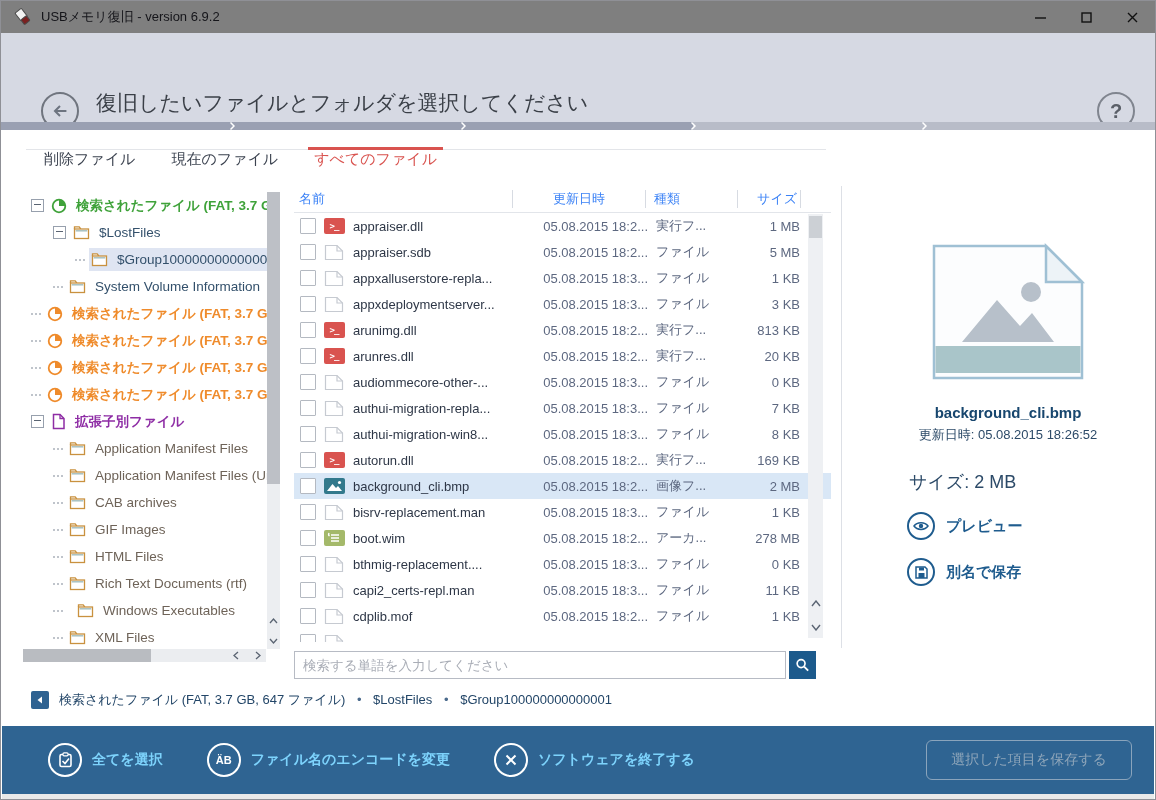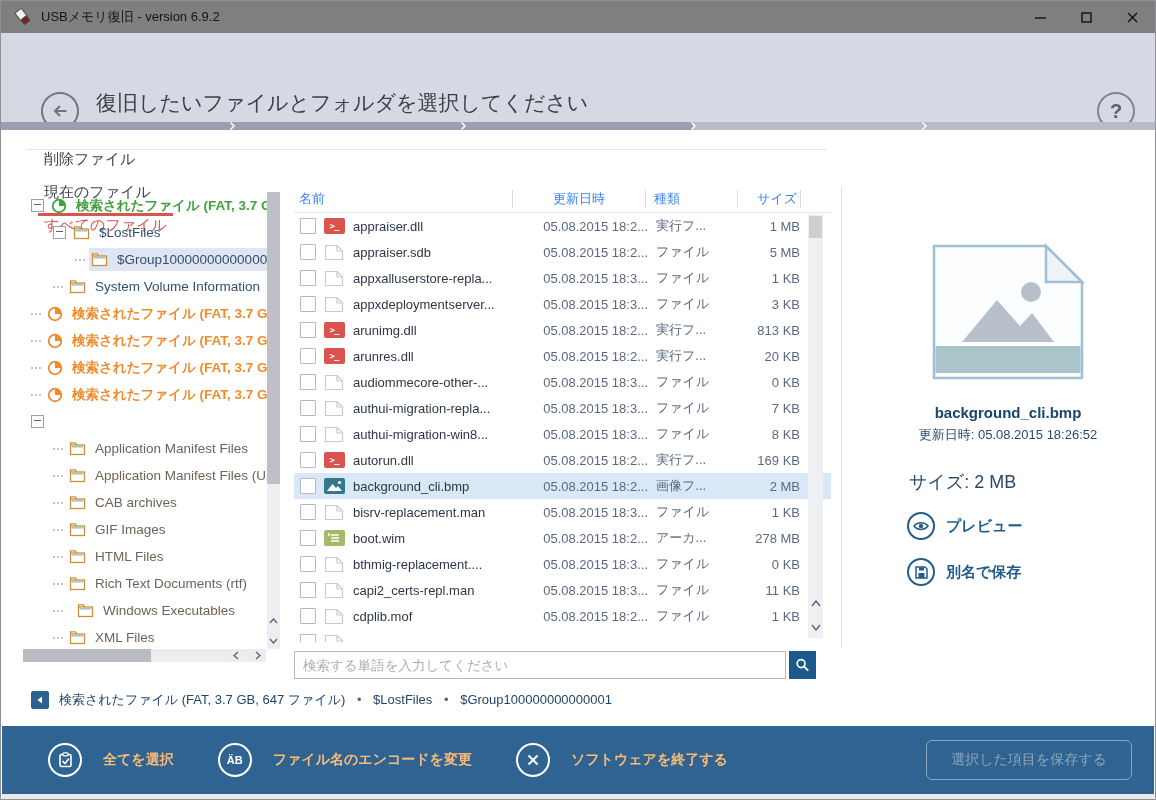--- a/index.html
+++ b/index.html
@@ -18,21 +18,21 @@
   #header .hsub{position:absolute;left:97px;top:88px;font-size:12.5px;color:#585d66;}
   
   #progress{position:absolute;left:0;top:121px;right:0;height:8px;display:flex;}
   #progress .seg{height:100%;flex:1;}
   #progress .seg.dark{background:#9aa0b2;}
   #progress .seg.light{background:#b8bcc8;}
   #progress .chev{position:absolute;top:0;height:8px;display:flex;align-items:center;}
   
   #tabstrip{position:absolute;left:0;top:129px;right:0;height:56px;background:#fff;}
   #tabline{position:absolute;left:25px;top:19px;width:800px;height:1px;background:#e3e5e9;}
-  #tabs{position:absolute;left:43px;top:6px;display:flex;flex-direction:column;}
+  #tabs{position:absolute;left:43px;top:6px;display:flex;}
   .tab{margin-right:36px;padding-top:14px;font-size:15px;color:#3c4350;position:relative;cursor:pointer;}
   .tab.active{color:#d9534f;}
   .tab.active::before{content:"";position:absolute;left:-6px;right:-6px;top:11px;height:3px;background:#d9534f;}
   
   #main{position:absolute;left:0;top:185px;right:0;height:501px;}
   
   #tree{position:absolute;left:22px;top:6px;width:257px;height:470px;overflow:hidden;}
   .titem{height:27px;display:flex;align-items:center;white-space:nowrap;cursor:pointer;}
   .titem .lbl{font-size:13.5px;margin-left:5px;padding:2px 4px;}
   .titem.sel .selwrap{background:#dfe5f2;}
@@ -88,21 +88,21 @@
   .pvlink .circ{width:24px;height:24px;border:2px solid #1f5c8e;border-radius:50%;display:flex;align-items:center;justify-content:center;flex:none;}
   .pvlink .ltext{margin-left:11px;font-size:15px;font-weight:bold;color:#1f5c8e;}
   
   #status{position:absolute;left:0;top:686px;right:0;height:26px;display:flex;align-items:center;}
   #status .sicon{margin-left:30px;width:18px;height:18px;background:#2e6291;border-radius:2px;display:flex;align-items:center;justify-content:center;cursor:pointer;flex:none;}
   #status .stext{margin-left:10px;font-size:13px;color:#234668;}
   
   #toolbar{position:absolute;left:1px;right:1px;top:725px;height:68px;background:#2f6492;display:flex;align-items:center;}
   .tbitem{display:flex;align-items:center;cursor:pointer;}
   .tbcirc{width:30px;height:30px;border:2px solid #fff;border-radius:50%;display:flex;align-items:center;justify-content:center;flex:none;}
-  .tblabel{color:#fdba74;font-size:14px;font-weight:bold;margin-left:21px;}
+  .tblabel{color:#7dd3fc;font-size:14px;font-weight:bold;margin-left:10px;}
   #tb1{margin-left:46px;} #tb2{margin-left:44px;} #tb3{margin-left:44px;}
   #savebtn{margin-left:auto;margin-right:22px;width:206px;height:40px;background:transparent;border:1px solid #8aa4bc;border-radius:6px;color:#8fa6ba;font-size:14px;font-family:"Liberation Sans",sans-serif;}
   #bottomstrip{position:absolute;left:1px;right:1px;top:793px;height:6px;background:#e9e9e9;}
 </style>
 </head>
 <body>
 
 <div id="window">
 
   <div id="titlebar">
@@ -279,20 +279,29 @@
                 <svg width="16" height="16" viewBox="0 0 16 16">
                   <circle cx="8" cy="8" r="6.3" fill="#fff" stroke="#ef8b2b" stroke-width="1.8"></circle>
                   <path d="M8 8 L8 1.7 A6.3 6.3 0 0 1 14.3 8 Z" fill="#ef8b2b"></path>
                 </svg>
               </span>
               <span class="lbl c-orange">検索されたファイル (FAT, 3.7 G</span>
             </span>
           </div>
           <div class="titem" style="padding-left: 8px;">
             <span class="minusbox"></span>
+            <span class="selwrap">
+              <span class="ticon">
+                <svg width="15" height="17" viewBox="0 0 15 17">
+                  <path d="M2.5 1.5 H9 L13 5.5 V15.5 H2.5 Z" fill="#fff" stroke="#8e2da5" stroke-width="1.5"></path>
+                  <path d="M9 1.5 V5.5 H13" fill="none" stroke="#8e2da5" stroke-width="1.3"></path>
+                </svg>
+              </span>
+              <span class="lbl c-purple">拡張子別ファイル</span>
+            </span>
           </div>
           <div class="titem" style="padding-left: 30px;">
             <span class="dots"></span>
             <span class="selwrap">
               <span class="ticon">
                 <svg width="17" height="15" viewBox="0 0 17 15">
                   <path d="M1.5 4 V1.8 H6.2 L7.8 4" fill="#fff" stroke="#c9913f" stroke-width="1.3"></path>
                   <rect x="1.5" y="4" width="14" height="9.5" fill="#fff" stroke="#c9913f" stroke-width="1.3"></rect>
                   <rect x="3.2" y="5.8" width="10.6" height="0.1" fill="none" stroke="#8aa"></rect>
                 </svg>

